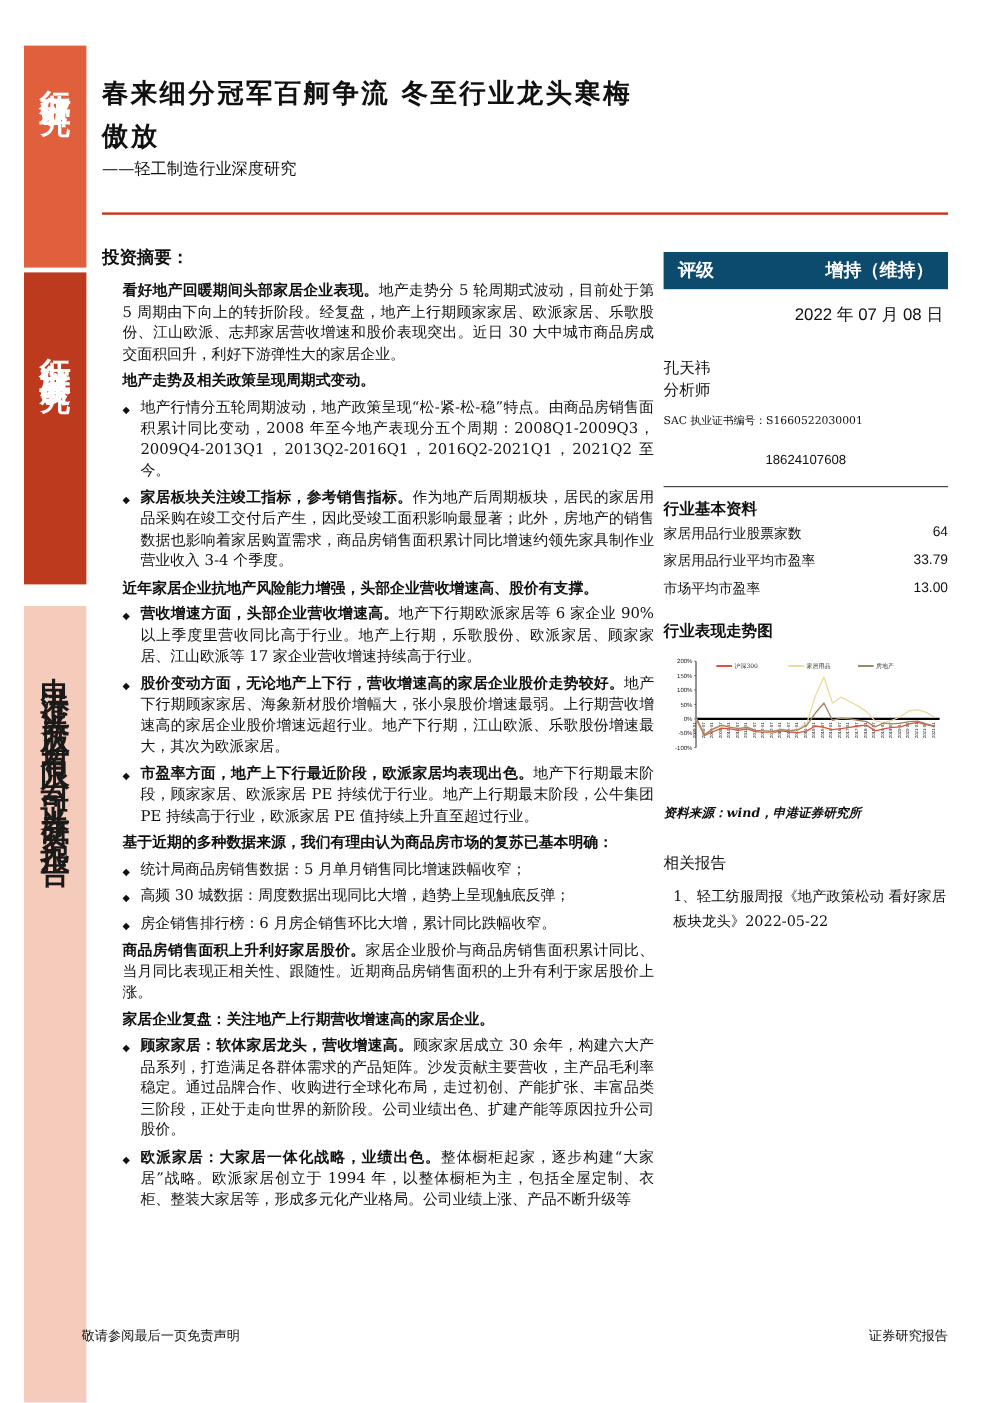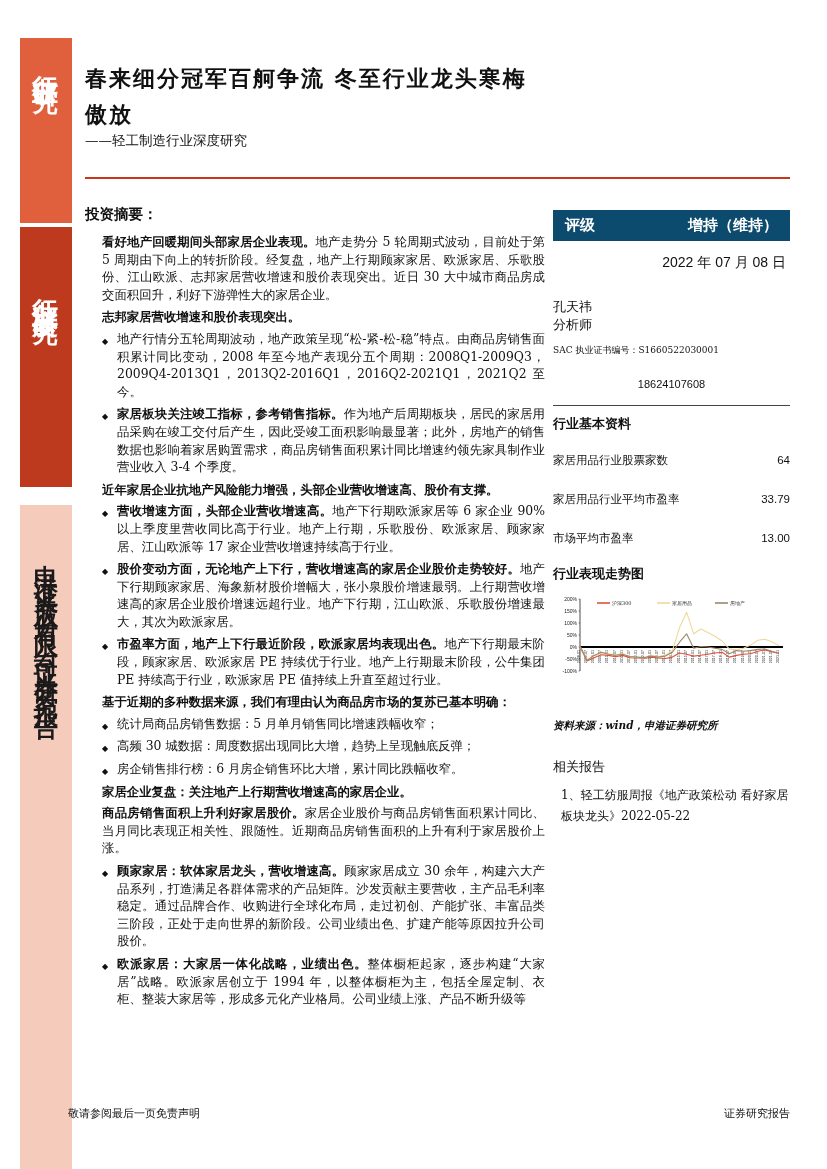--- a/index.html
+++ b/index.html
@@ -31,21 +31,21 @@
   .rcol{position:absolute;left:553px;top:205px;width:237px;font-size:12px;}
   .rating{margin-top:5px;height:31px;background:#0c4a6e;color:#fff;font-weight:bold;font-size:15px;
           display:flex;align-items:center;justify-content:space-between;padding:0 12px;}
   .date{margin-top:13px;text-align:right;padding-right:4px;font-size:14px;
         font-family:"Liberation Sans","DejaVu Sans",sans-serif;}
   .arow{margin-top:26px;display:flex;font-size:13px;flex-direction:column;}
   .arow .nm{width:118px;}
   .sac{margin-top:10px;font-size:9px;}
   .phone{margin-top:21px;font-size:11px;font-family:"Liberation Sans","DejaVu Sans",sans-serif;text-align:center;}
   .facts-h{border-top:1.3px solid #444;margin-top:15px;padding-top:9px;font-size:13px;font-weight:bold;}
-  .frow{display:flex;justify-content:space-between;font-size:11.5px;line-height:23px;margin-top:16px;}
+  .frow{display:flex;justify-content:space-between;font-size:11.5px;line-height:23px;}
   .frow .v{font-family:"Liberation Sans","DejaVu Sans",sans-serif;}
   .chart-h{margin-top:15px;font-size:13px;font-weight:bold;}
   .chart{margin-top:7px;width:234px;}
   .src{margin-top:14px;font-size:10.5px;font-style:italic;font-weight:600;}
   .rel-h{margin-top:25px;font-size:13px;}
   .rel{margin-top:9px;padding-left:8px;font-size:12px;line-height:21px;}
   
   .yt{font-size:5px;fill:#222;font-family:"Liberation Sans","DejaVu Sans",sans-serif;}
   .xt{font-size:3.6px;fill:#222;font-family:"Liberation Sans","DejaVu Sans",sans-serif;}
   .lg{font-size:5px;fill:#333;font-family:"DejaVu Serif",serif;}
@@ -71,33 +71,33 @@
   <div class="hdr">
     <h1>春来细分冠军百舸争流 冬至行业龙头寒梅傲放</h1>
     <div class="sub">——轻工制造行业深度研究</div>
   </div>
   <div class="rule"></div>
 
   <div class="lcol">
     <h2>投资摘要：</h2>
     <div class="blocks" id="blocks">
         <div class="blk para"><b>看好地产回暖期间头部家居企业表现。</b>地产走势分 5 轮周期式波动，目前处于第 5 周期由下向上的转折阶段。经复盘，地产上行期顾家家居、欧派家居、乐歌股份、江山欧派、志邦家居营收增速和股价表现突出。近日 30 大中城市商品房成交面积回升，利好下游弹性大的家居企业。</div>
-        <div class="blk head">志邦家居营收增速和股价表现突出。</div>
+        <div class="blk head">地产走势及相关政策呈现周期式变动。</div>
         <div class="blk bullet"><span class="marker">◆</span>地产行情分五轮周期波动，地产政策呈现“松-紧-松-稳”特点。由商品房销售面积累计同比变动，2008 年至今地产表现分五个周期：2008Q1-2009Q3，2009Q4-2013Q1，2013Q2-2016Q1，2016Q2-2021Q1，2021Q2 至今。</div>
         <div class="blk bullet"><span class="marker">◆</span><b>家居板块关注竣工指标，参考销售指标。</b>作为地产后周期板块，居民的家居用品采购在竣工交付后产生，因此受竣工面积影响最显著；此外，房地产的销售数据也影响着家居购置需求，商品房销售面积累计同比增速约领先家具制作业营业收入 3-4 个季度。</div>
         <div class="blk head">近年家居企业抗地产风险能力增强，头部企业营收增速高、股价有支撑。</div>
         <div class="blk bullet"><span class="marker">◆</span><b>营收增速方面，头部企业营收增速高。</b>地产下行期欧派家居等 6 家企业 90%以上季度里营收同比高于行业。地产上行期，乐歌股份、欧派家居、顾家家居、江山欧派等 17 家企业营收增速持续高于行业。</div>
         <div class="blk bullet"><span class="marker">◆</span><b>股价变动方面，无论地产上下行，营收增速高的家居企业股价走势较好。</b>地产下行期顾家家居、海象新材股价增幅大，张小泉股价增速最弱。上行期营收增速高的家居企业股价增速远超行业。地产下行期，江山欧派、乐歌股份增速最大，其次为欧派家居。</div>
         <div class="blk bullet"><span class="marker">◆</span><b>市盈率方面，地产上下行最近阶段，欧派家居均表现出色。</b>地产下行期最末阶段，顾家家居、欧派家居 PE 持续优于行业。地产上行期最末阶段，公牛集团 PE 持续高于行业，欧派家居 PE 值持续上升直至超过行业。</div>
         <div class="blk head">基于近期的多种数据来源，我们有理由认为商品房市场的复苏已基本明确：</div>
         <div class="blk bullet"><span class="marker">◆</span>统计局商品房销售数据：5 月单月销售同比增速跌幅收窄；</div>
         <div class="blk bullet"><span class="marker">◆</span>高频 30 城数据：周度数据出现同比大增，趋势上呈现触底反弹；</div>
         <div class="blk bullet"><span class="marker">◆</span>房企销售排行榜：6 月房企销售环比大增，累计同比跌幅收窄。</div>
+        <div class="blk para"><b>商品房销售面积上升利好家居股价。</b>家居企业股价与商品房销售面积累计同比、当月同比表现正相关性、跟随性。近期商品房销售面积的上升有利于家居股价上涨。</div>
         <div class="blk head">家居企业复盘：关注地产上行期营收增速高的家居企业。</div>
-        <div class="blk para"><b>商品房销售面积上升利好家居股价。</b>家居企业股价与商品房销售面积累计同比、当月同比表现正相关性、跟随性。近期商品房销售面积的上升有利于家居股价上涨。</div>
         <div class="blk bullet"><span class="marker">◆</span><b>顾家家居：软体家居龙头，营收增速高。</b>顾家家居成立 30 余年，构建六大产品系列，打造满足各群体需求的产品矩阵。沙发贡献主要营收，主产品毛利率稳定。通过品牌合作、收购进行全球化布局，走过初创、产能扩张、丰富品类三阶段，正处于走向世界的新阶段。公司业绩出色、扩建产能等原因拉升公司股价。</div>
         <div class="blk bullet"><span class="marker">◆</span><b>欧派家居：大家居一体化战略，业绩出色。</b>整体橱柜起家，逐步构建“大家居”战略。欧派家居创立于 1994 年，以整体橱柜为主，包括全屋定制、衣柜、整装大家居等，形成多元化产业格局。公司业绩上涨、产品不断升级等</div>
       </div>
   </div>
 
   <div class="rcol">
     <div class="rating">
       <span>评级</span>
       <span>增持（维持）</span>
     </div>

